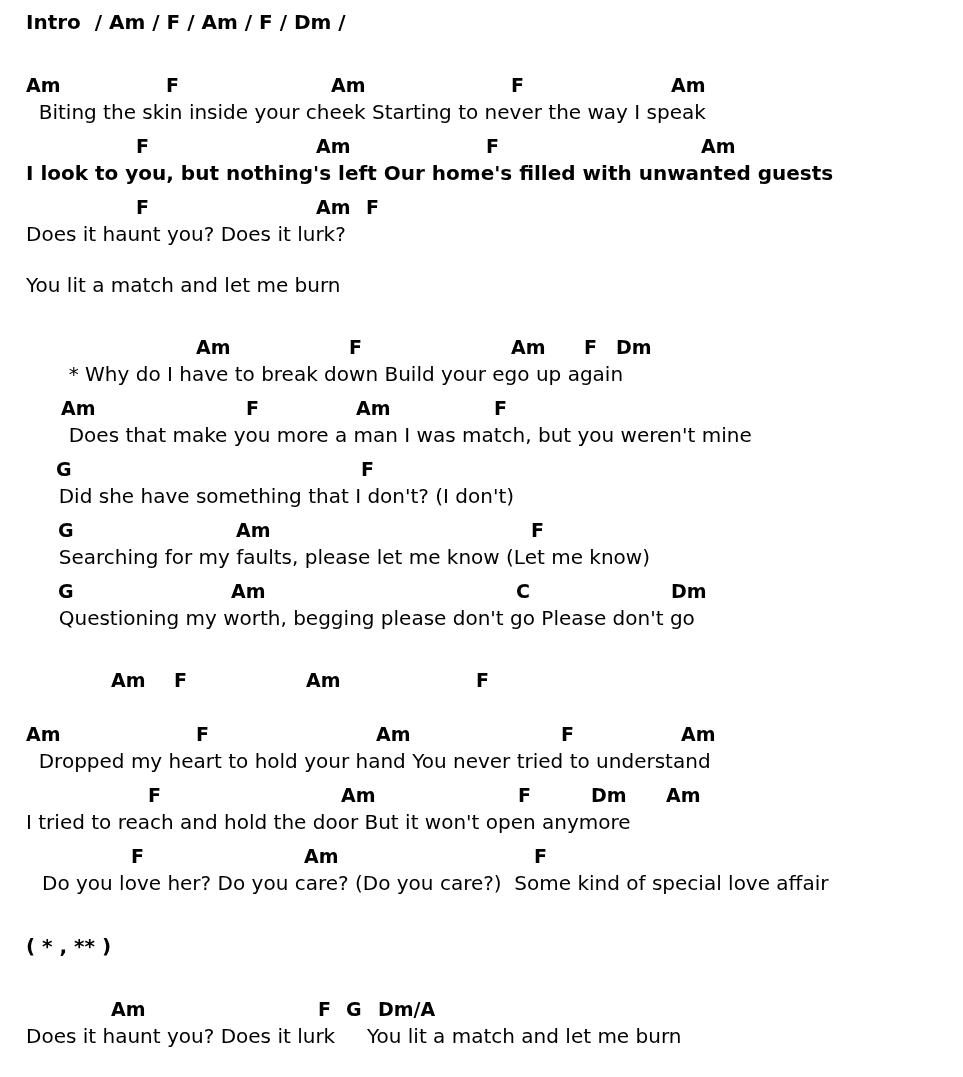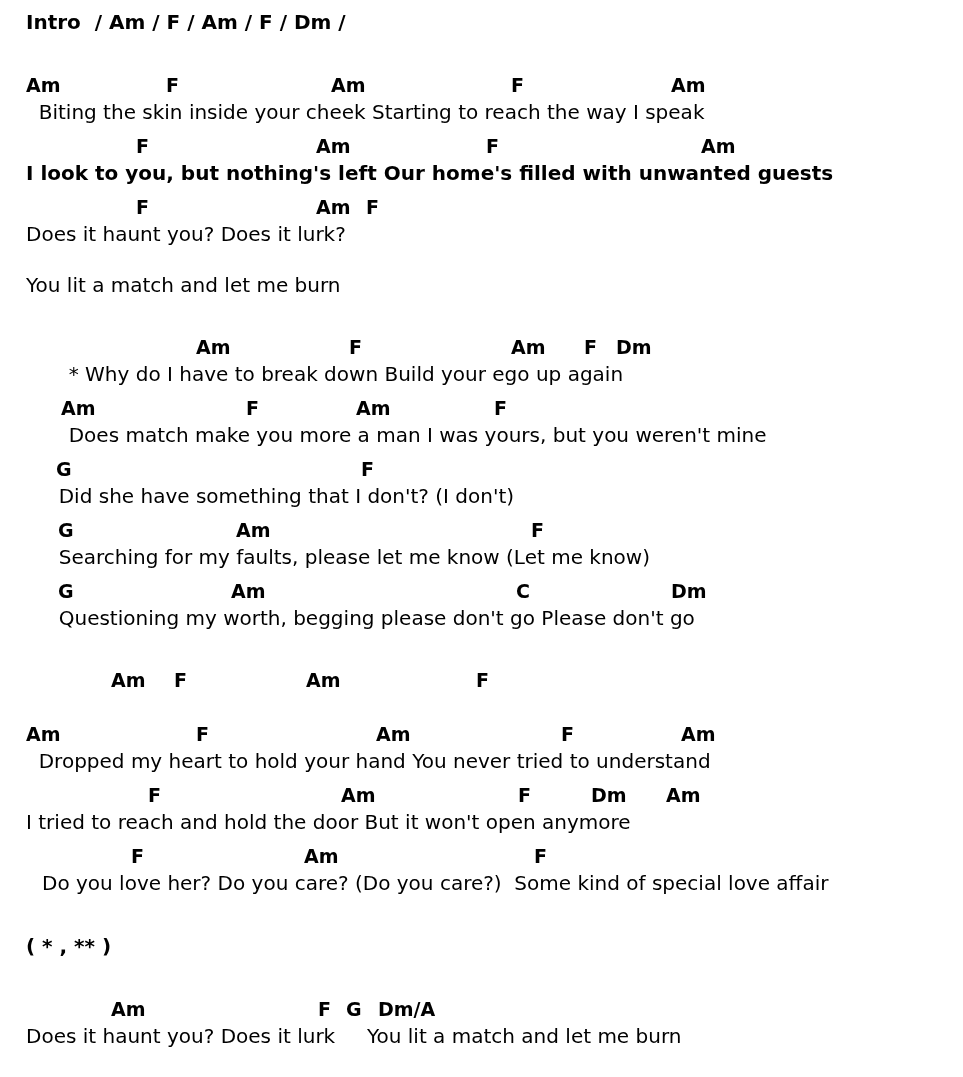--- a/index.html
+++ b/index.html
@@ -67,21 +67,21 @@
     <div class="spacer-md"></div>
     <div id="sections">
         <div>
           <div class="chordrow">
             <span class="chord" style="left: 0px;">Am</span>
             <span class="chord" style="left: 140px;">F</span>
             <span class="chord" style="left: 305px;">Am</span>
             <span class="chord" style="left: 485px;">F</span>
             <span class="chord" style="left: 645px;">Am</span>
           </div>
-          <div class="lyricrow"><span class="lyric" style="left: 0px;">  Biting the skin inside your cheek Starting to reach the way I speak</span></div>
+          <div class="lyricrow"><span class="lyric" style="left: 0px;">  Biting the skin inside your cheek Starting to never the way I speak</span></div>
           <div class="chordrow">
             <span class="chord" style="left: 110px;">F</span>
             <span class="chord" style="left: 290px;">Am</span>
             <span class="chord" style="left: 460px;">F</span>
             <span class="chord" style="left: 675px;">Am</span>
           </div>
           <div class="lyricrow"><span class="lyric" style="left: 0px; font-weight: bold;">I look to you, but nothing's left Our home's filled with unwanted guests</span></div>
           <div class="chordrow">
             <span class="chord" style="left: 110px;">F</span>
             <span class="chord" style="left: 290px;">Am</span>
@@ -100,21 +100,21 @@
             <span class="chord" style="left: 558px;">F</span>
             <span class="chord" style="left: 590px;">Dm</span>
           </div>
           <div class="lyricrow"><span class="lyric" style="left: 30px;">  * Why do I have to break down Build your ego up again</span></div>
           <div class="chordrow">
             <span class="chord" style="left: 35px;">Am</span>
             <span class="chord" style="left: 220px;">F</span>
             <span class="chord" style="left: 330px;">Am</span>
             <span class="chord" style="left: 468px;">F</span>
           </div>
-          <div class="lyricrow"><span class="lyric" style="left: 30px;">  Does match make you more a man I was yours, but you weren't mine</span></div>
+          <div class="lyricrow"><span class="lyric" style="left: 30px;">  Does that make you more a man I was match, but you weren't mine</span></div>
           <div class="chordrow">
             <span class="chord" style="left: 30px;">G</span>
             <span class="chord" style="left: 335px;">F</span>
           </div>
           <div class="lyricrow"><span class="lyric" style="left: 20px;">  Did she have something that I don't? (I don't)</span></div>
           <div class="chordrow">
             <span class="chord" style="left: 32px;">G</span>
             <span class="chord" style="left: 210px;">Am</span>
             <span class="chord" style="left: 505px;">F</span>
           </div>

